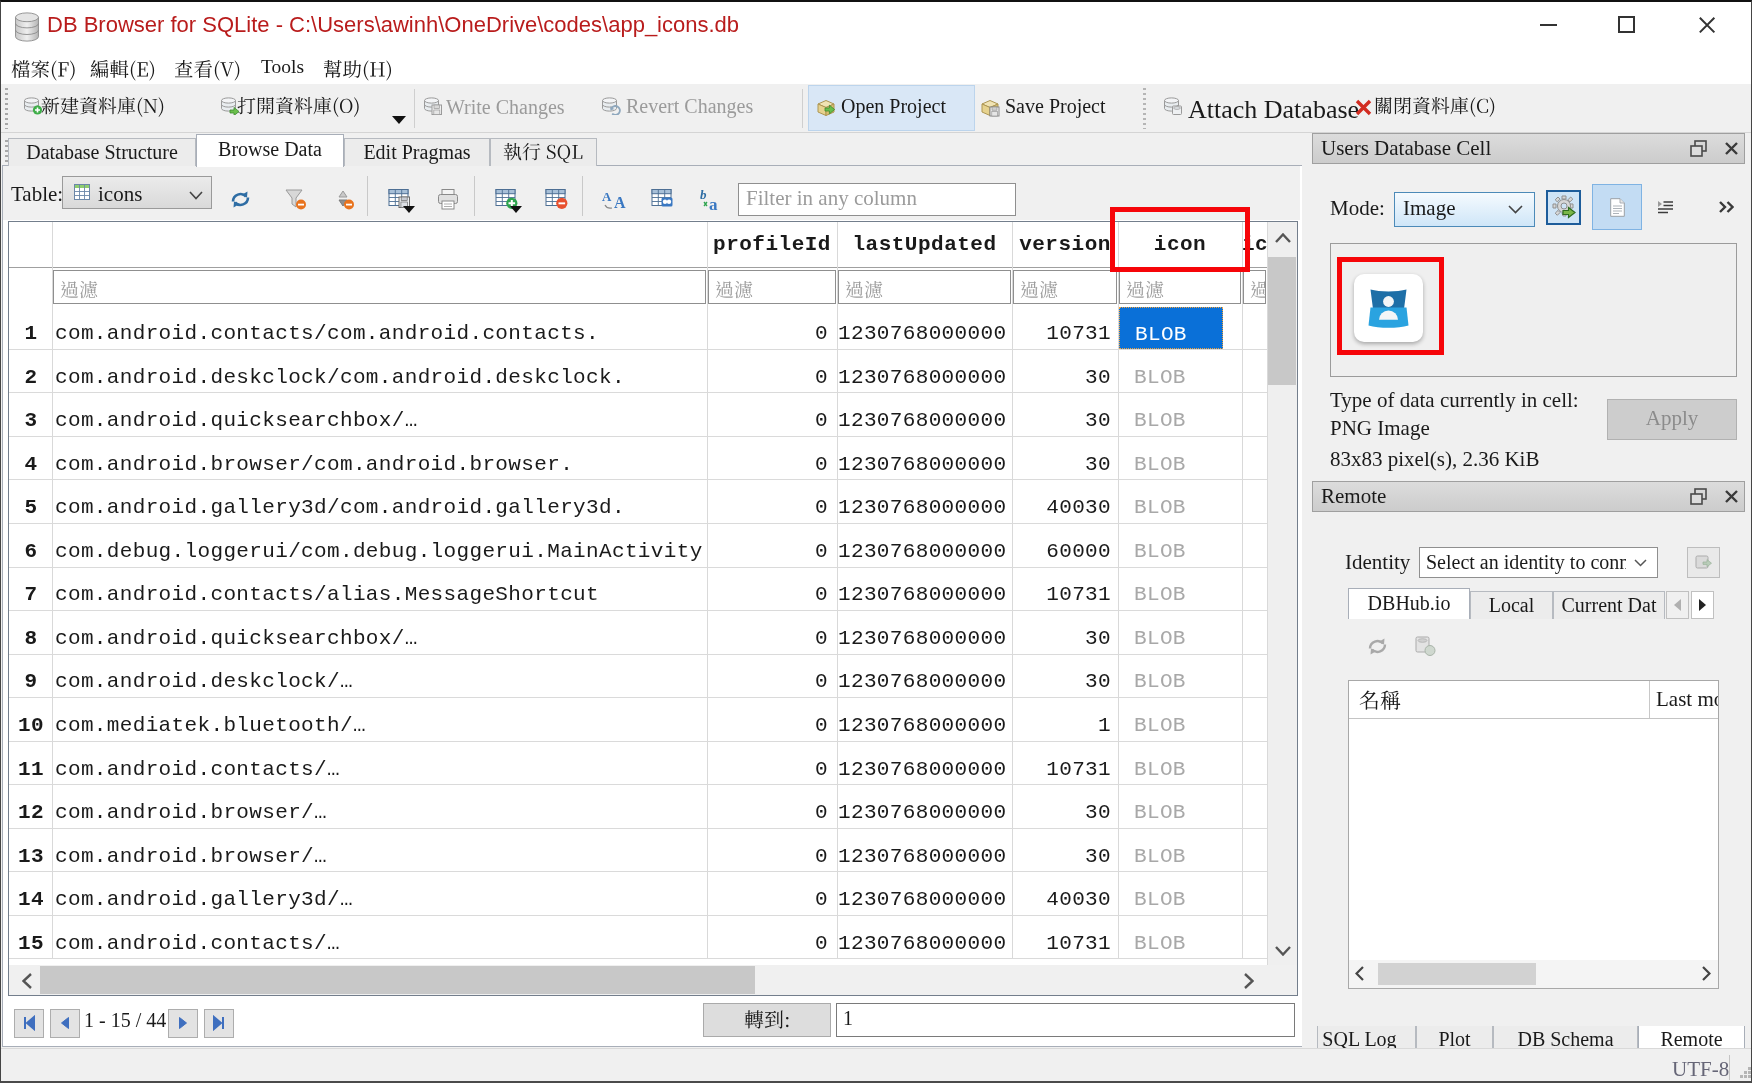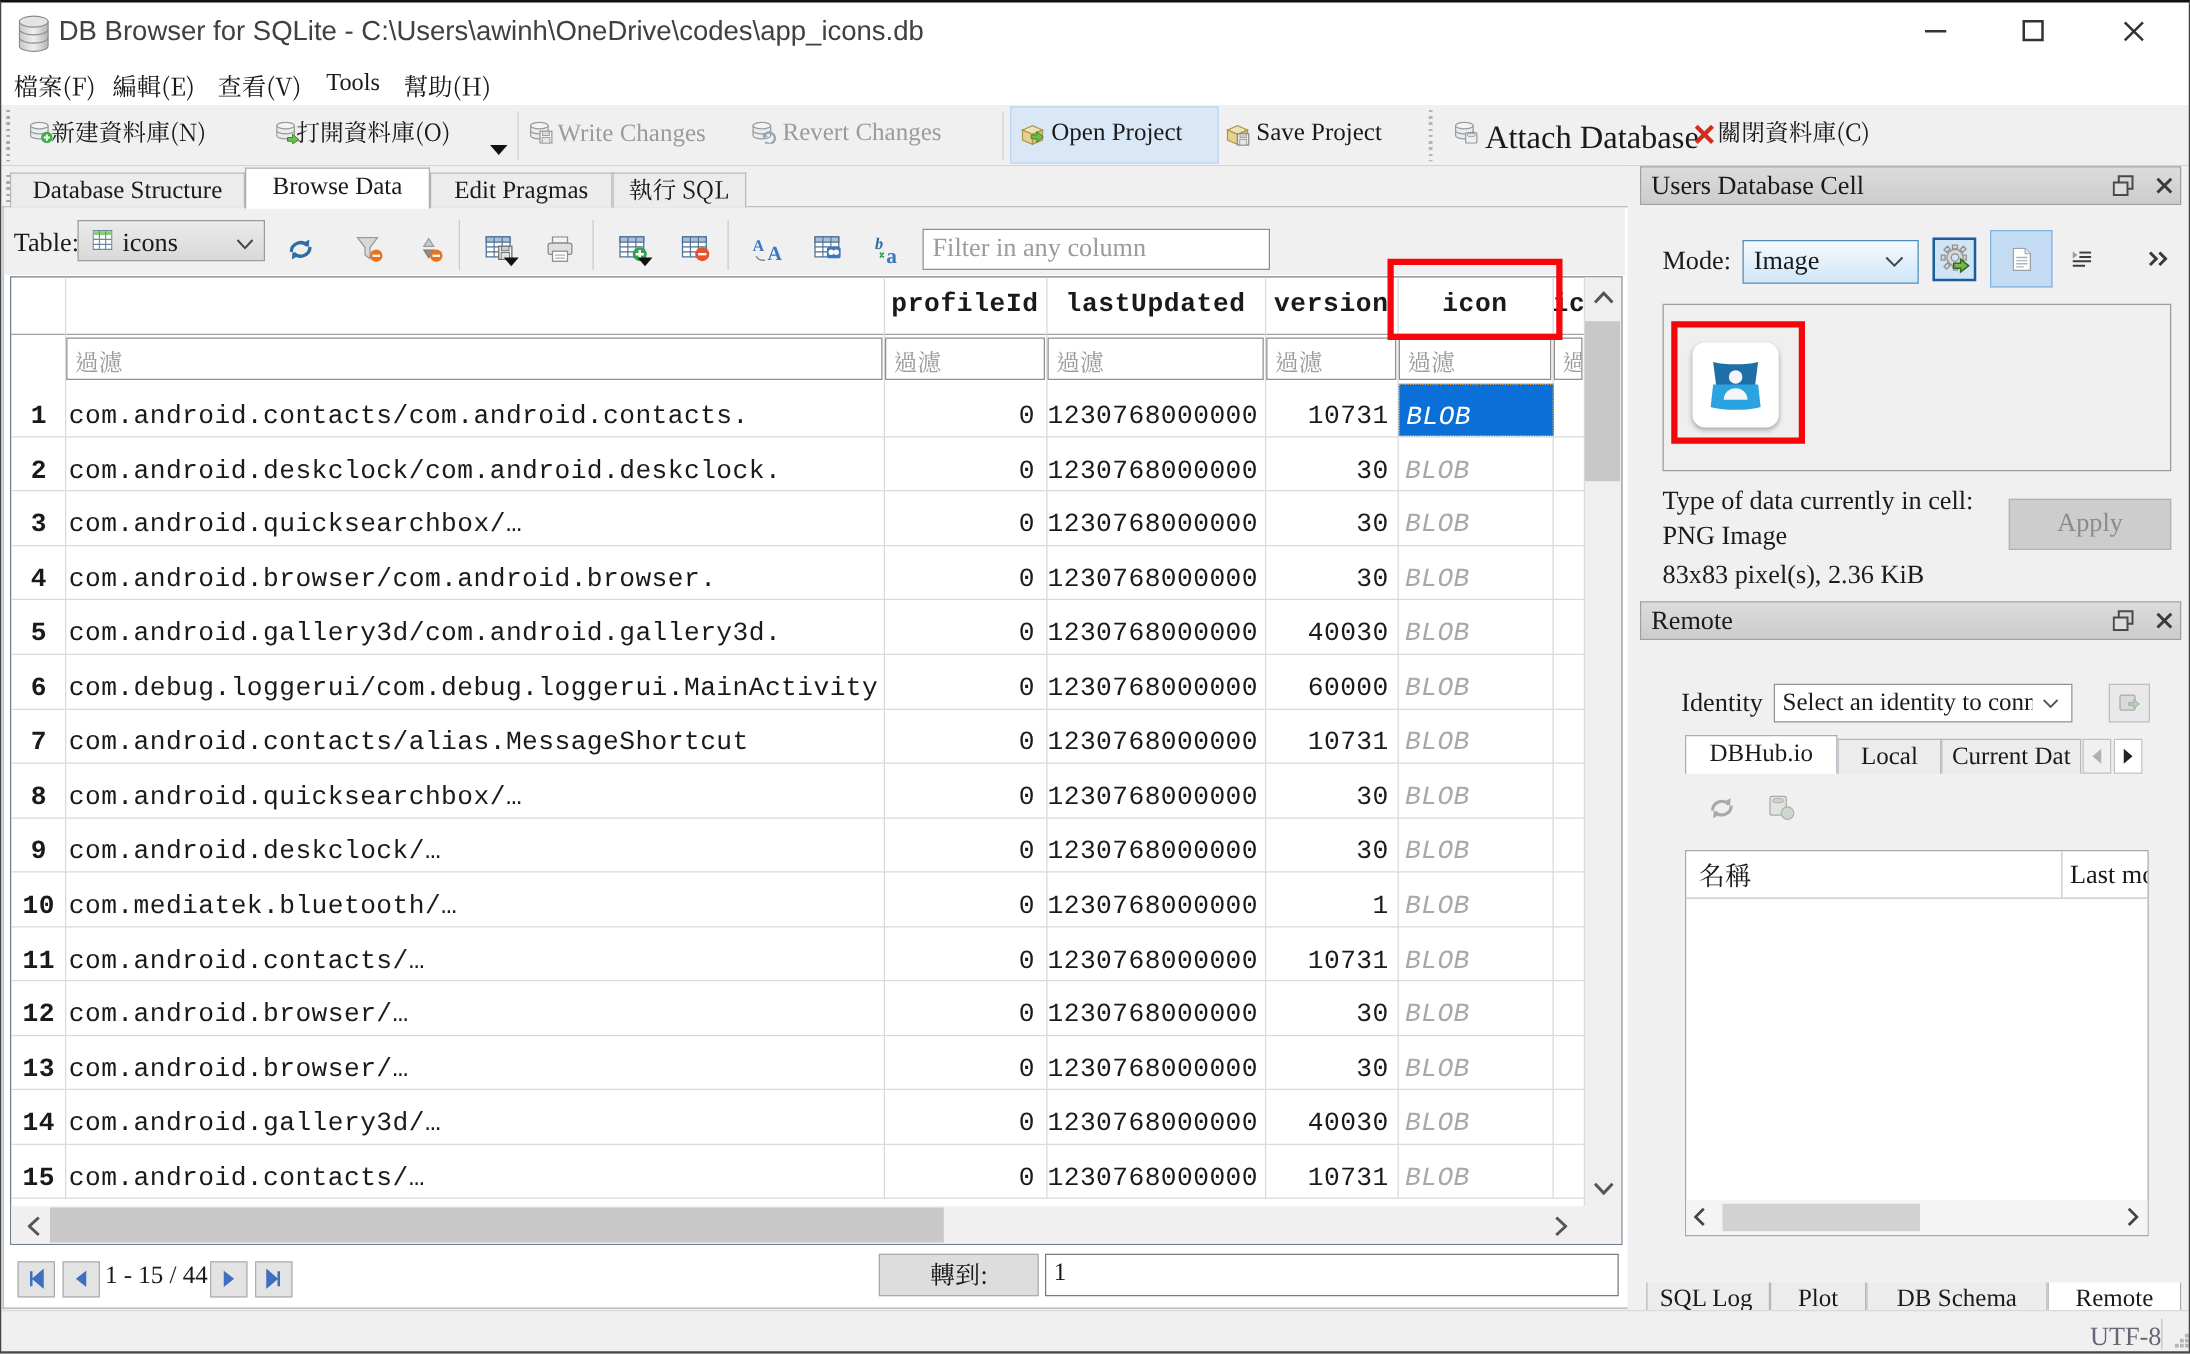--- a/index.html
+++ b/index.html
@@ -8,42 +8,42 @@
 .san{font-family:"Liberation Sans",sans-serif}
 .frame{position:absolute;inset:0;border:1px solid #454545;border-top:2px solid #111;border-bottom:2px solid #4a4a4a;z-index:999;pointer-events:none}
 
 .row{position:absolute;left:1px;width:1257px;height:44px;font:21px "Liberation Mono",monospace;line-height:55px;white-space:pre;letter-spacing:0.35px}
 .row span{position:absolute;top:0;height:43px;overflow:hidden}
 .rn{left:0;width:44px;text-align:center;font-weight:bold}
 .c1{left:44px;width:655px;padding-left:2px}
 .c2{left:699px;width:120px;text-align:right}
 .c3{left:829px;width:167px;text-align:right}
 .c4{left:1004px;width:98px;text-align:right}
-.c5{left:1110px;width:124px;padding-left:5px;color:#a8a8a8;font-style:italic}
+.c5{left:1110px;width:104px;padding-left:15px;color:#a8a8a8;}
 .vl{position:absolute;top:0;width:1px;background:#d9d9d9}
 .hl{position:absolute;left:1px;height:1px;background:#dadada}
 .fbox{position:absolute;top:49px;height:34px;border:1px solid #8f8f8f;background:#fff;color:#9b9b9b;font:19px "Liberation Serif",serif;line-height:32px;padding-left:7px;overflow:hidden}
 .hdr{position:absolute;top:1px;height:45px;font:bold 21px "Liberation Mono",monospace;line-height:45px;text-align:center;overflow:hidden;letter-spacing:0.5px}
 </style></head><body>
 
 <div class="abs" style="left:0;top:0;width:1752px;height:84px;background:#fff"></div>
 <svg class="abs" style="left:13px;top:12px" width="28" height="30" viewBox="0 0 30 34">
 <defs>
       <linearGradient id="cyl" x1="0" y1="0" x2="1" y2="0">
         <stop offset="0" stop-color="#c8c8c8"></stop>
         <stop offset="0.5" stop-color="#efefef"></stop>
         <stop offset="1" stop-color="#b5b5b5"></stop>
       </linearGradient>
     </defs>
 <path d="M2 6 L2 28 A13 5 0 0 0 28 28 L28 6 Z" fill="url(#cyl)" stroke="#8a8a8a"></path>
 <ellipse cx="15" cy="6" rx="13" ry="5" fill="#e4e4e4" stroke="#8a8a8a"></ellipse>
 <path d="M2 13 A13 5 0 0 0 28 13" fill="none" stroke="#8a8a8a"></path>
 <path d="M2 20.5 A13 5 0 0 0 28 20.5" fill="none" stroke="#8a8a8a"></path>
 </svg>
-<div class="abs san" style="left:47px;top:12px;font-size:22px;color:#404040">DB Browser for SQLite - C:\Users\awinh\OneDrive\codes\app_icons.db</div>
+<div class="abs san" style="left:47px;top:12px;font-size:22px;color:#b91c1c">DB Browser for SQLite - C:\Users\awinh\OneDrive\codes\app_icons.db</div>
 <div class="abs" style="left:1540px;top:24px;width:17px;height:2px;background:#333"></div>
 <div class="abs" style="left:1618px;top:16px;width:17px;height:17px;border:2px solid #333"></div>
 <svg class="abs" style="left:1698px;top:16px" width="20" height="20" viewBox="0 0 22 22">
     <path d="M2 2 L18 18 M18 2 L2 18" stroke="#333" stroke-width="2.2"></path>
   </svg>
 <svg class="abs" style="left:11px;top:52px" width="65" height="33" viewBox="0 0 65 33">
     <g transform="translate(0,24.4) scale(0.0195,-0.0195)" fill="#1a1a1a">
       <path transform="translate(0,0)" d="M434 819 423 812C453 777 490 721 497 677C557 632 610 751 434 819ZM805 822C787 773 759 707 732 658H679V797C702 801 710 810 712 823L617 832V658H433C432 670 429 683 426 696H408C409 658 387 616 364 595C335 623 291 660 291 660L249 603H239V803C264 807 272 817 274 831L175 842V603H45L53 574H161C140 428 99 284 31 169L45 157C101 224 143 299 175 381V-76H189C212 -76 239 -61 239 -52V426C267 387 299 332 309 290C368 244 422 362 239 449V574H340C330 563 326 550 332 536C344 514 377 516 396 531C417 548 434 582 434 629H860C853 605 844 576 837 557L815 574L785 539H526L455 569V331H464C495 331 514 345 514 350V374H788V338H798C826 338 848 352 848 356V507C868 510 877 515 884 522L852 546C877 565 911 598 930 619C949 620 961 622 967 629L896 699L857 658H761C799 695 838 740 862 775C884 775 895 783 900 795ZM514 404V510H788V404ZM456 118H618V6H456ZM846 118V6H677V118ZM456 148V256H618V148ZM846 148H677V256H846ZM396 285V-77H406C437 -77 456 -62 456 -57V-24H846V-73H857C885 -73 908 -59 908 -55V252C929 255 939 261 946 268L874 323L843 285H468L396 316Z"></path>
       <path transform="translate(1000,0)" d="M401 123 327 188C247 84 138 -1 46 -44L55 -62C157 -30 271 31 358 121C379 110 394 116 401 123ZM612 160 602 148C684 100 806 13 858 -42C940 -70 952 76 612 160ZM843 620 798 565H712C717 578 721 591 724 605C744 604 757 610 763 624L660 649C656 619 649 591 639 565H414L468 634C497 629 507 636 513 647L416 690C400 661 368 613 333 565H84L93 535H310C283 499 256 467 235 445C320 432 399 416 470 398C389 359 273 328 112 306L117 290C309 309 441 340 532 382C625 357 702 329 759 300C830 272 900 356 599 420C648 453 679 491 700 535H899C913 535 923 540 925 551C893 581 843 620 843 620ZM531 433C473 443 405 452 325 459C346 482 368 509 390 535H625C605 497 575 463 531 433ZM867 301 820 242H531V308C556 312 566 321 568 335L464 346V242H54L63 213H464V-76H476C502 -76 531 -62 531 -55V213H926C941 213 950 218 953 229C920 259 867 301 867 301ZM153 775 135 774C142 728 118 682 87 665C67 654 54 635 62 615C71 593 104 593 125 607C148 622 167 654 166 702H837C830 676 819 647 811 629L826 622C854 638 890 669 910 692C929 693 941 695 949 702L875 773L834 732H538C569 753 563 825 437 847L427 839C458 816 487 772 491 735L496 732H164C162 745 158 760 153 775Z"></path>
       <path transform="translate(2000,0)" d="M163 302C163 489 202 620 335 803L316 819C164 664 92 503 92 302C92 102 164 -59 316 -215L335 -198C204 -16 163 116 163 302Z"></path>
@@ -527,21 +527,21 @@
 <div class="abs" style="left:1349px;top:718px;width:369px;height:1px;background:#c4c4c4"></div>
 <div class="abs" style="left:1349px;top:960px;width:369px;height:28px;background:#f4f4f4"></div>
 <svg class="abs" style="left:1355px;top:966px" width="9" height="15" viewBox="0 0 9 15">
     <path d="M8 1 L1.5 7.5 L8 14" fill="none" stroke="#444" stroke-width="2.2"></path>
   </svg>
 <svg class="abs" style="left:1702px;top:966px" width="9" height="15" viewBox="0 0 9 15">
     <path d="M1 1 L7.5 7.5 L1 14" fill="none" stroke="#444" stroke-width="2.2"></path>
   </svg>
 <div class="abs" style="left:1378px;top:963px;width:158px;height:22px;background:#d2d2d2"></div>
 <div class="abs" style="left:1317px;top:1026px;width:99px;height:24px;background:#ececec;border:1px solid #b6bac0;border-top:none"></div>
-<div class="abs ser" style="left:1317px;top:1028px;width:85px;text-align:right;font-size:20px">SQL Log</div>
+<div class="abs ser" style="left:1317px;top:1028px;width:85px;text-align:center;font-size:20px">SQL Log</div>
 <div class="abs" style="left:1416px;top:1026px;width:77px;height:24px;background:#ececec;border:1px solid #b6bac0;border-top:none"></div>
 <div class="abs ser" style="left:1416px;top:1028px;width:77px;text-align:center;font-size:20px">Plot</div>
 <div class="abs" style="left:1493px;top:1026px;width:145px;height:24px;background:#ececec;border:1px solid #b6bac0;border-top:none"></div>
 <div class="abs ser" style="left:1493px;top:1028px;width:145px;text-align:center;font-size:20px">DB Schema</div>
 <div class="abs" style="left:1638px;top:1026px;width:107px;height:26px;background:#fff;border:1px solid #a8aeb8;border-top:none"></div>
 <div class="abs ser" style="left:1638px;top:1028px;width:107px;text-align:center;font-size:20px">Remote</div>
 <div class="abs" style="left:1px;top:1048px;width:1750px;height:34px;background:#f0f0f0;border-top:1px solid #d9d9d9"></div>
 <div class="abs" style="left:1729px;top:1055px;width:1px;height:25px;background:#c4c4c4"></div>
 <div class="abs ser" style="left:1672px;top:1057px;font-size:21px;color:#667">UTF-8</div>
 <svg class="abs" style="left:1738px;top:1064px" width="14" height="16" viewBox="0 0 14 14">

